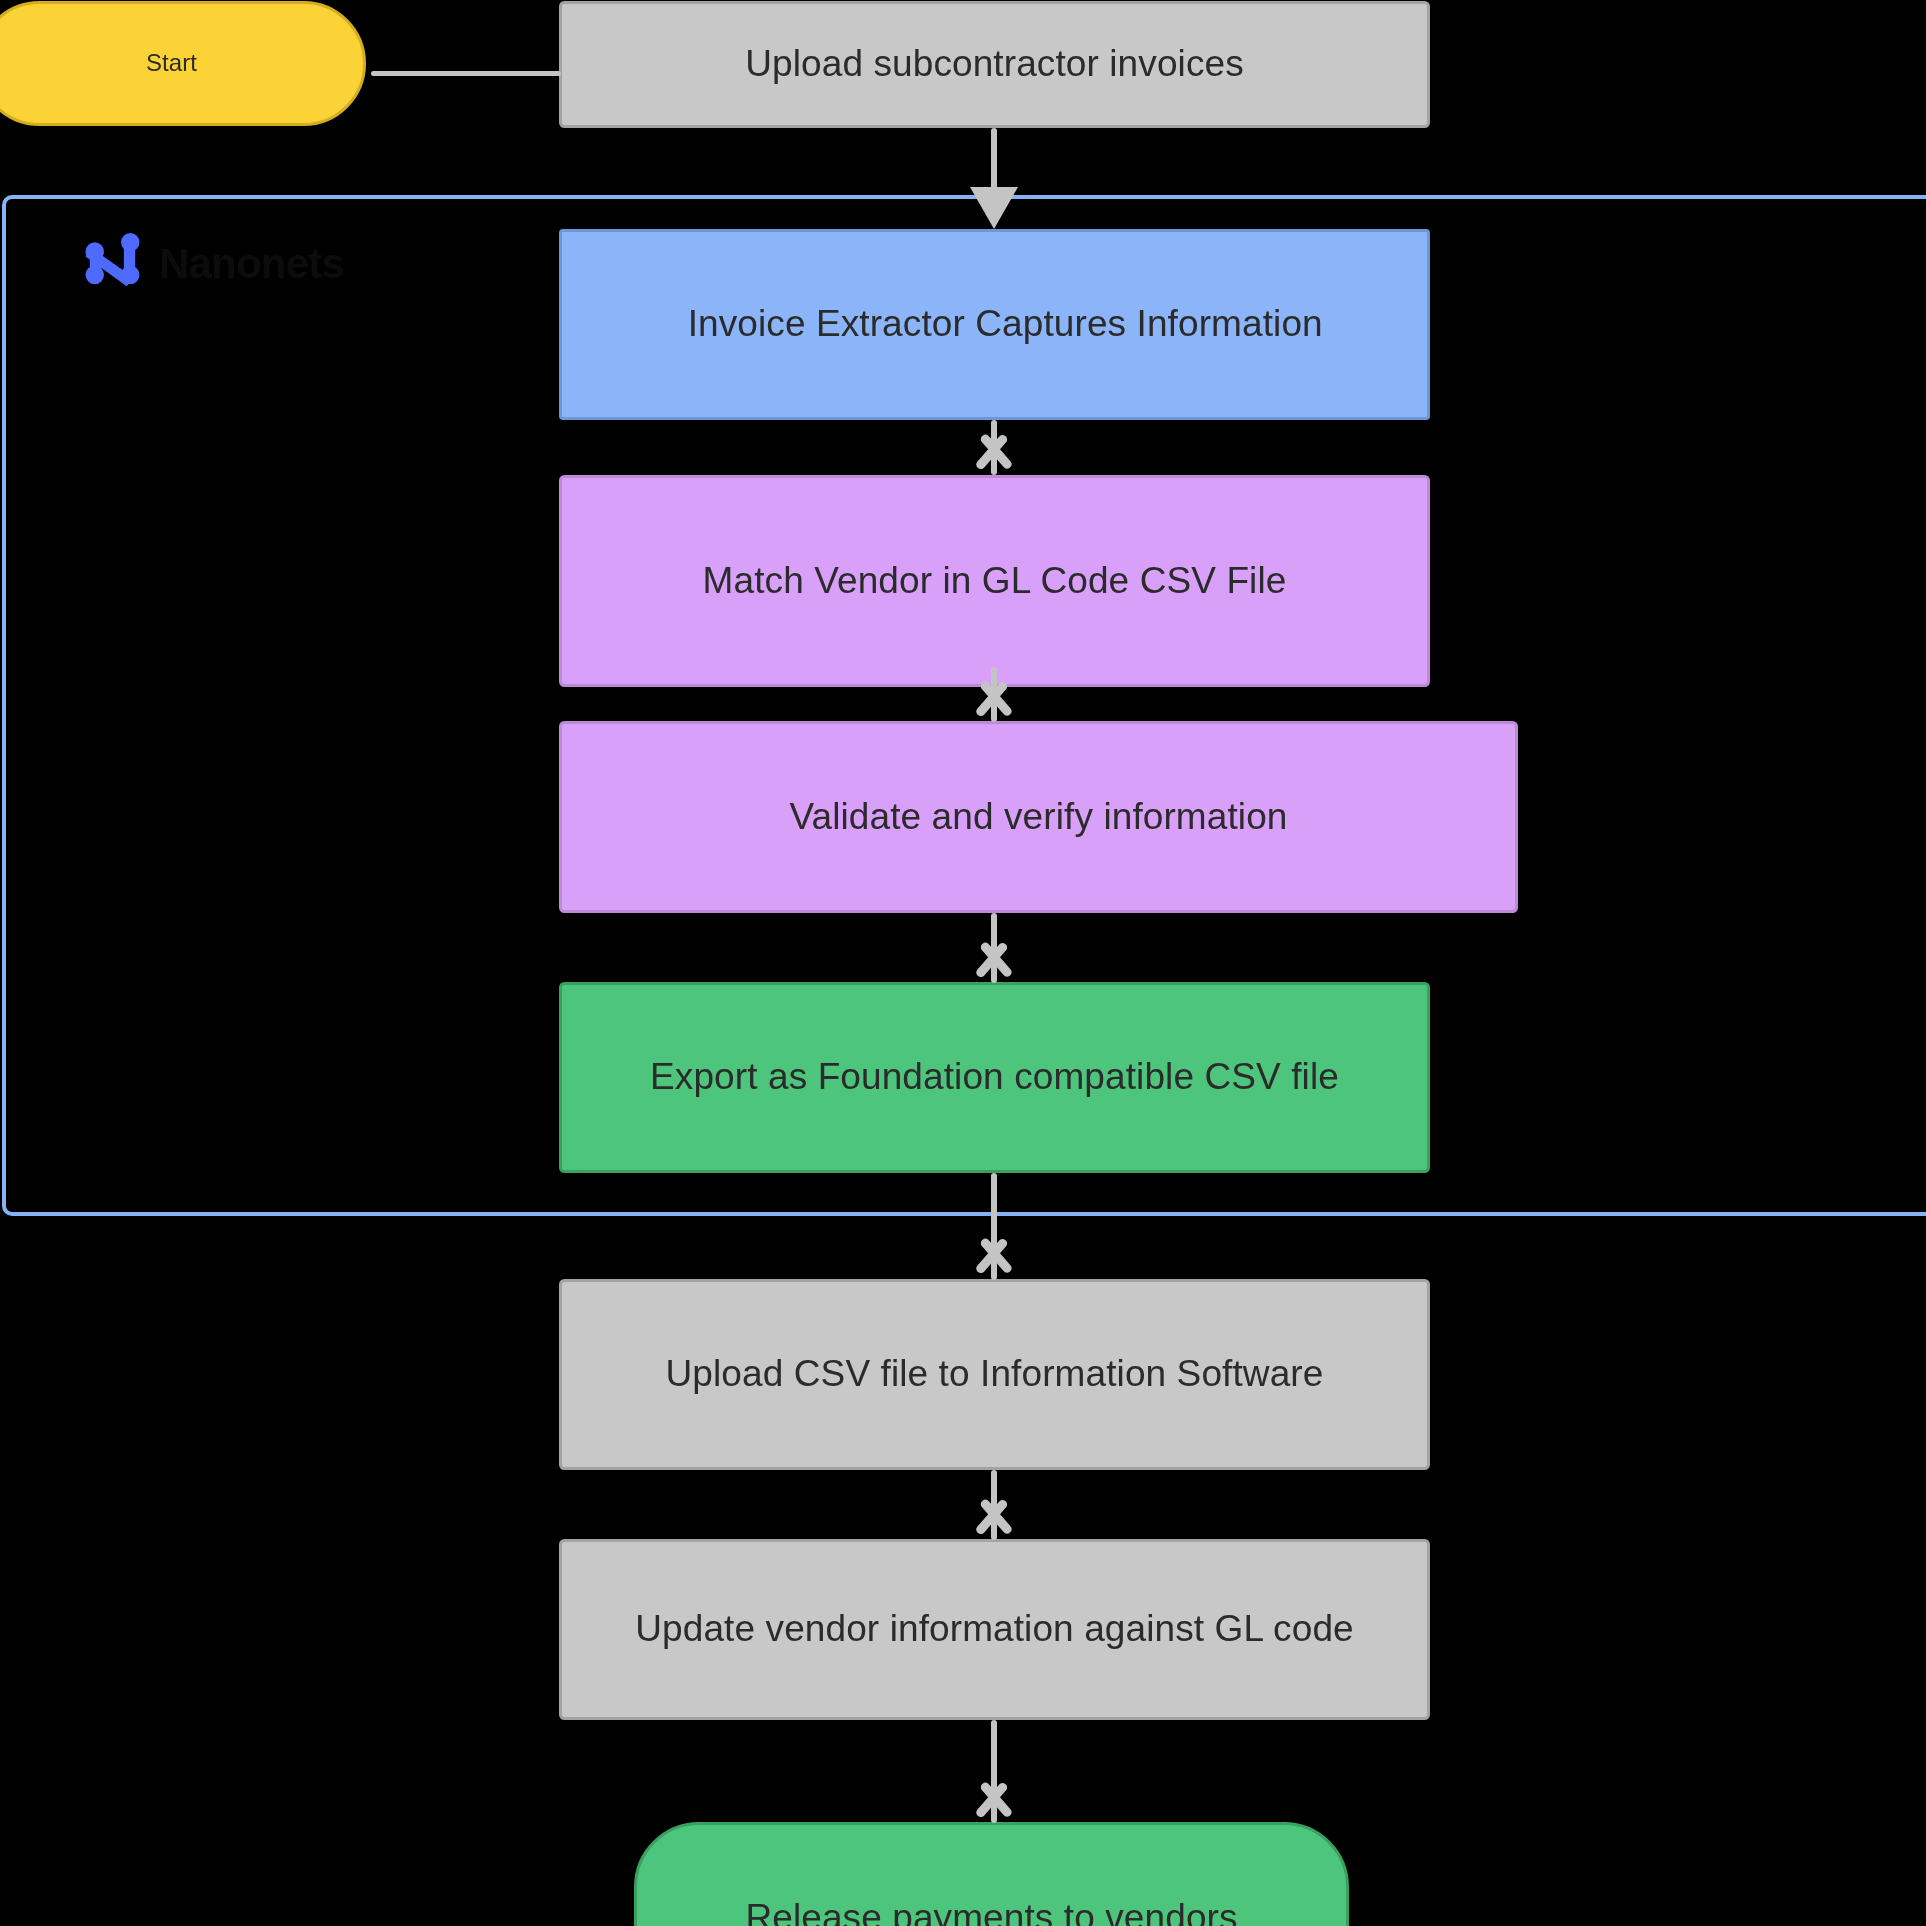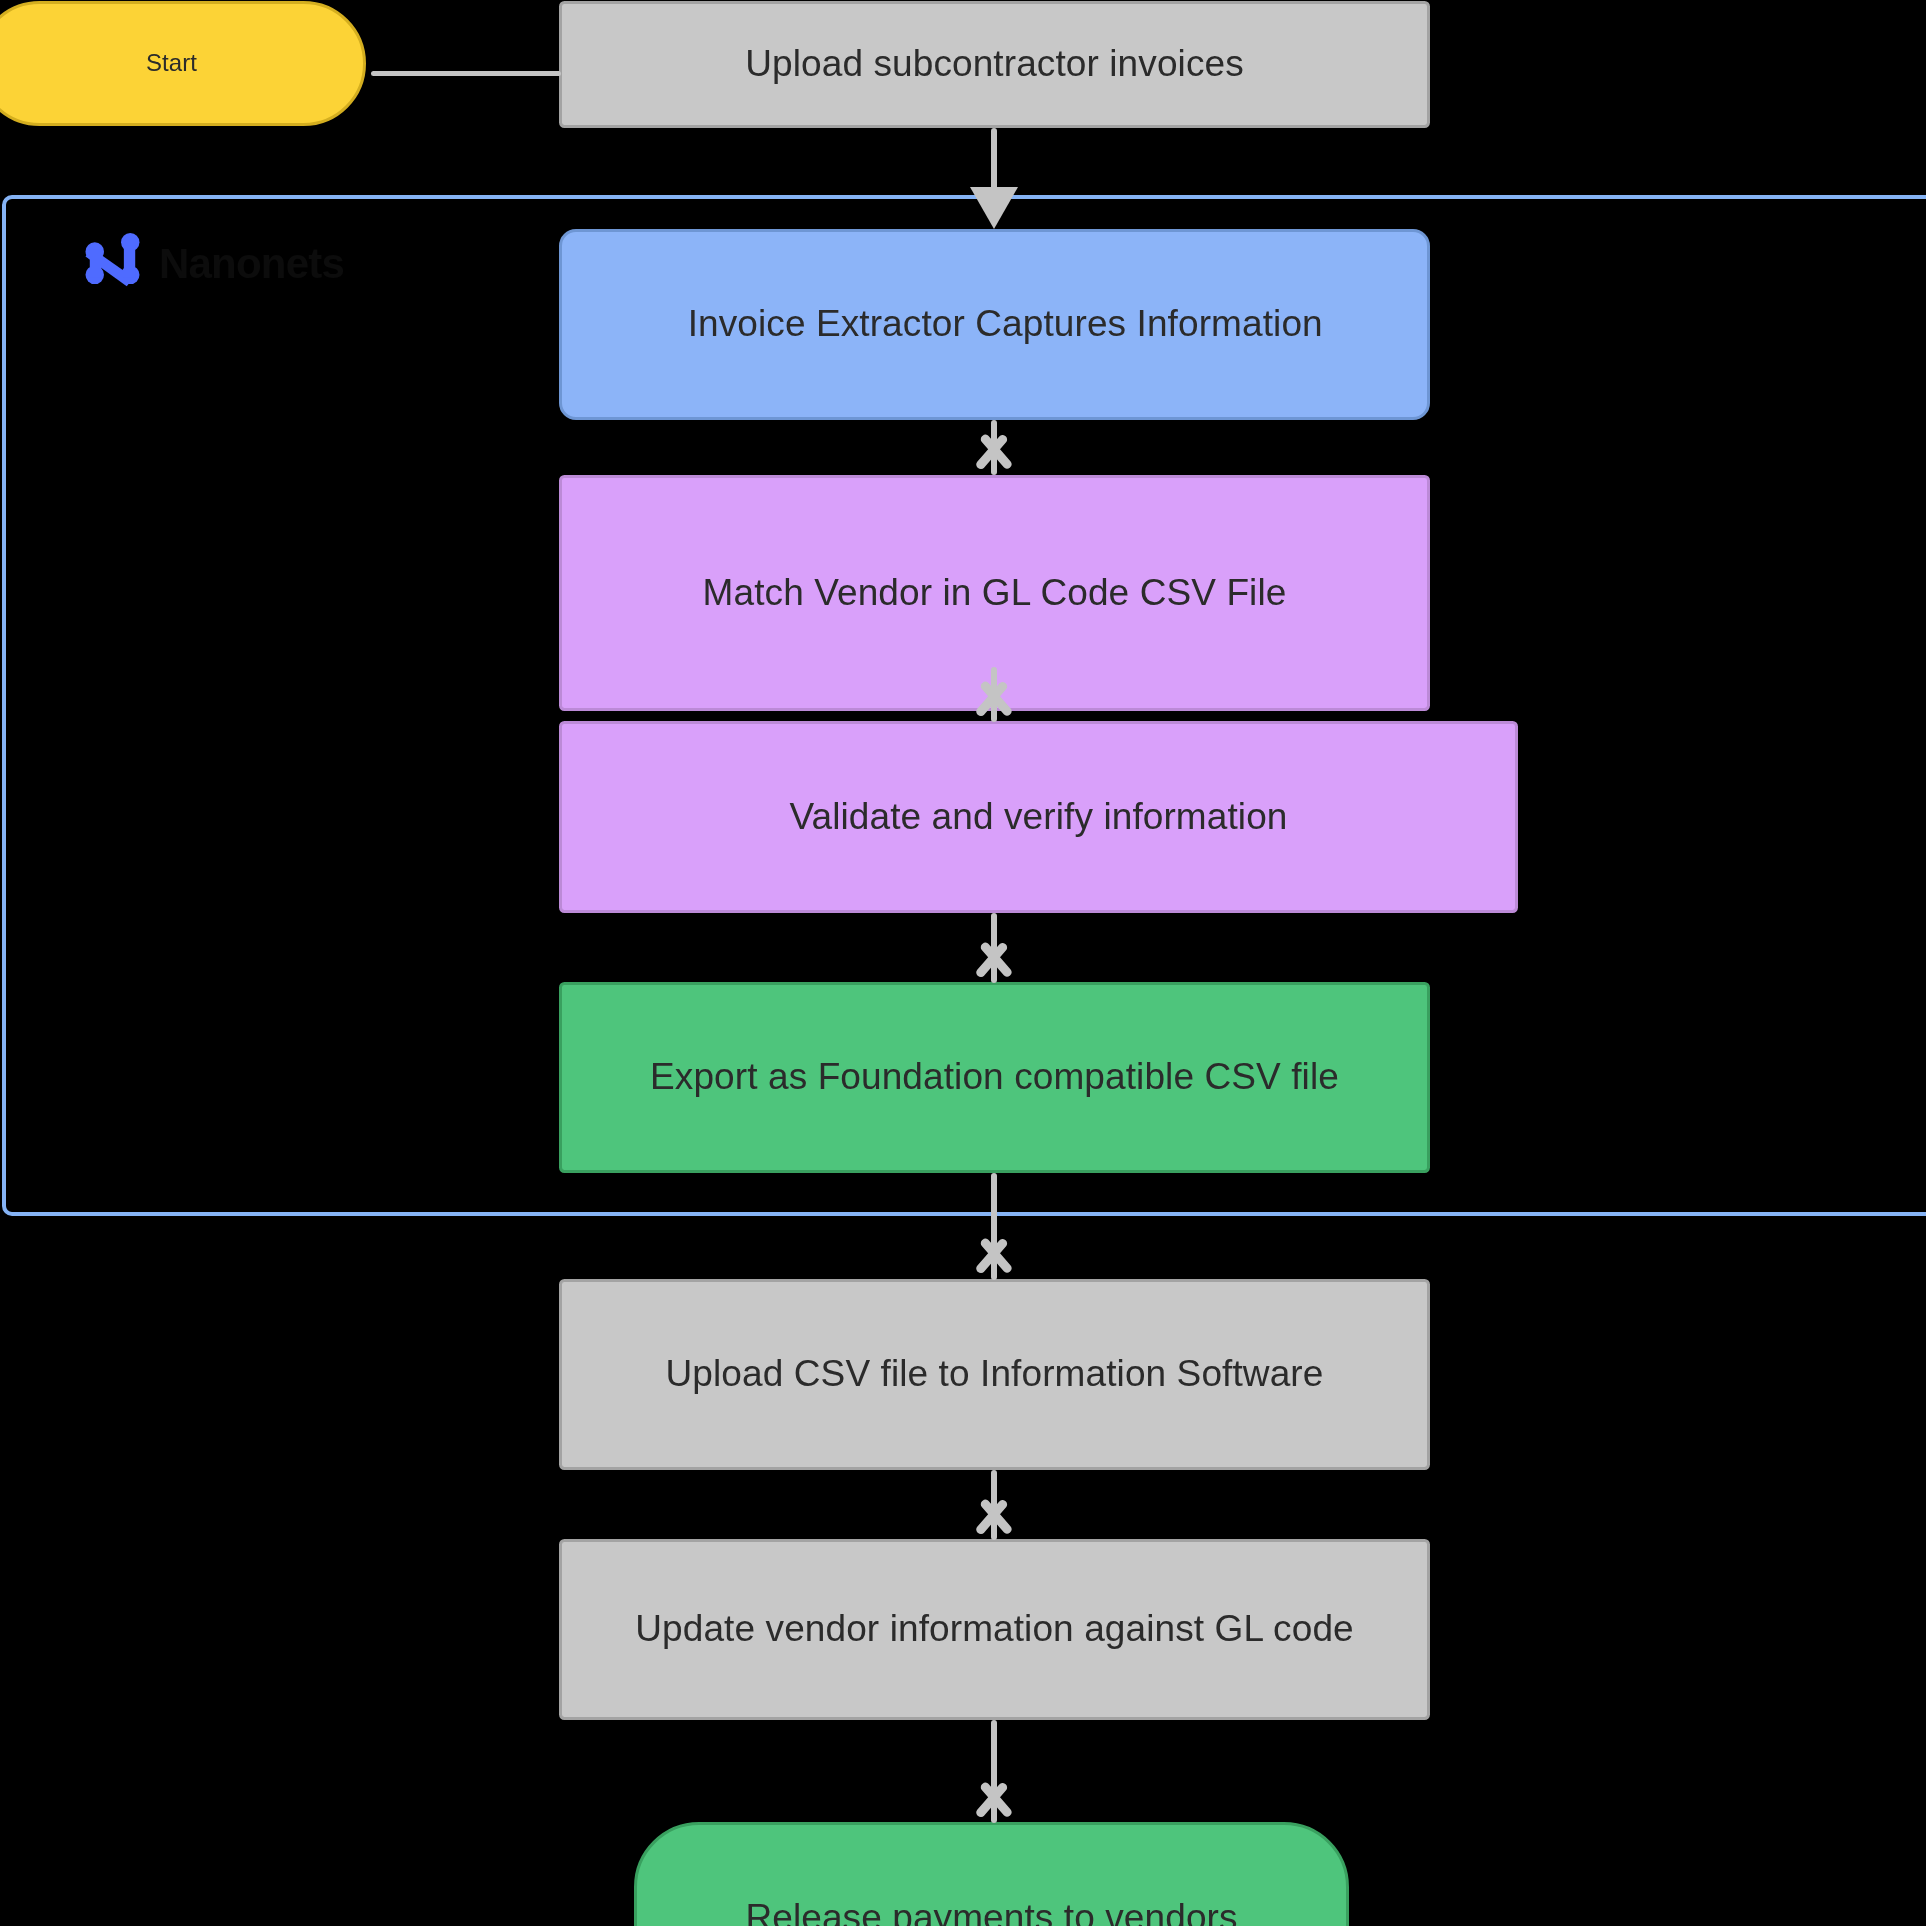--- a/index.html
+++ b/index.html
@@ -34,21 +34,21 @@
     font-size:24px;
   }
   .n-gray{
     background:#c8c8c8;
     border:3.9px solid #a3a3a3;
     border-radius:5.4px;
   }
   .n-blue{
     background:#8cb4f8;
     border:3.9px solid #6e96d4;
-    border-radius:17px;
+    border-radius:4px;
     padding-left:33px;
   }
   .n-purple{
     background:#d9a0fa;
     border:3.9px solid #bc8ad7;
     border-radius:5.4px;
   }
   .n-green{
     background:#4ec57c;
     border:3.9px solid #39a05f;
@@ -148,21 +148,21 @@
   </div>
 
   <div class="node n-gray" style="left:559px; top:0.8px; width:871px; height:127px;">
     <span class="lbl">Upload subcontractor invoices</span>
   </div>
 
   <div class="node n-blue" style="left:559px; top:229px; width:871px; height:191px;">
     <span class="lbl">Invoice Extractor Captures Information</span>
   </div>
 
-  <div class="node n-purple" style="left:559px; top:475px; width:871px; height:236px;">
+  <div class="node n-purple" style="left:559px; top:475px; width:871px; height:212px;">
     <span class="lbl">Match Vendor in GL Code CSV File</span>
   </div>
 
   <div class="node n-purple" style="left:559px; top:721px; width:959px; height:192px;">
     <span class="lbl">Validate and verify information</span>
   </div>
 
   <div class="node n-green" style="left:559px; top:982px; width:871px; height:191px;">
     <span class="lbl">Export as Foundation compatible CSV file</span>
   </div>

